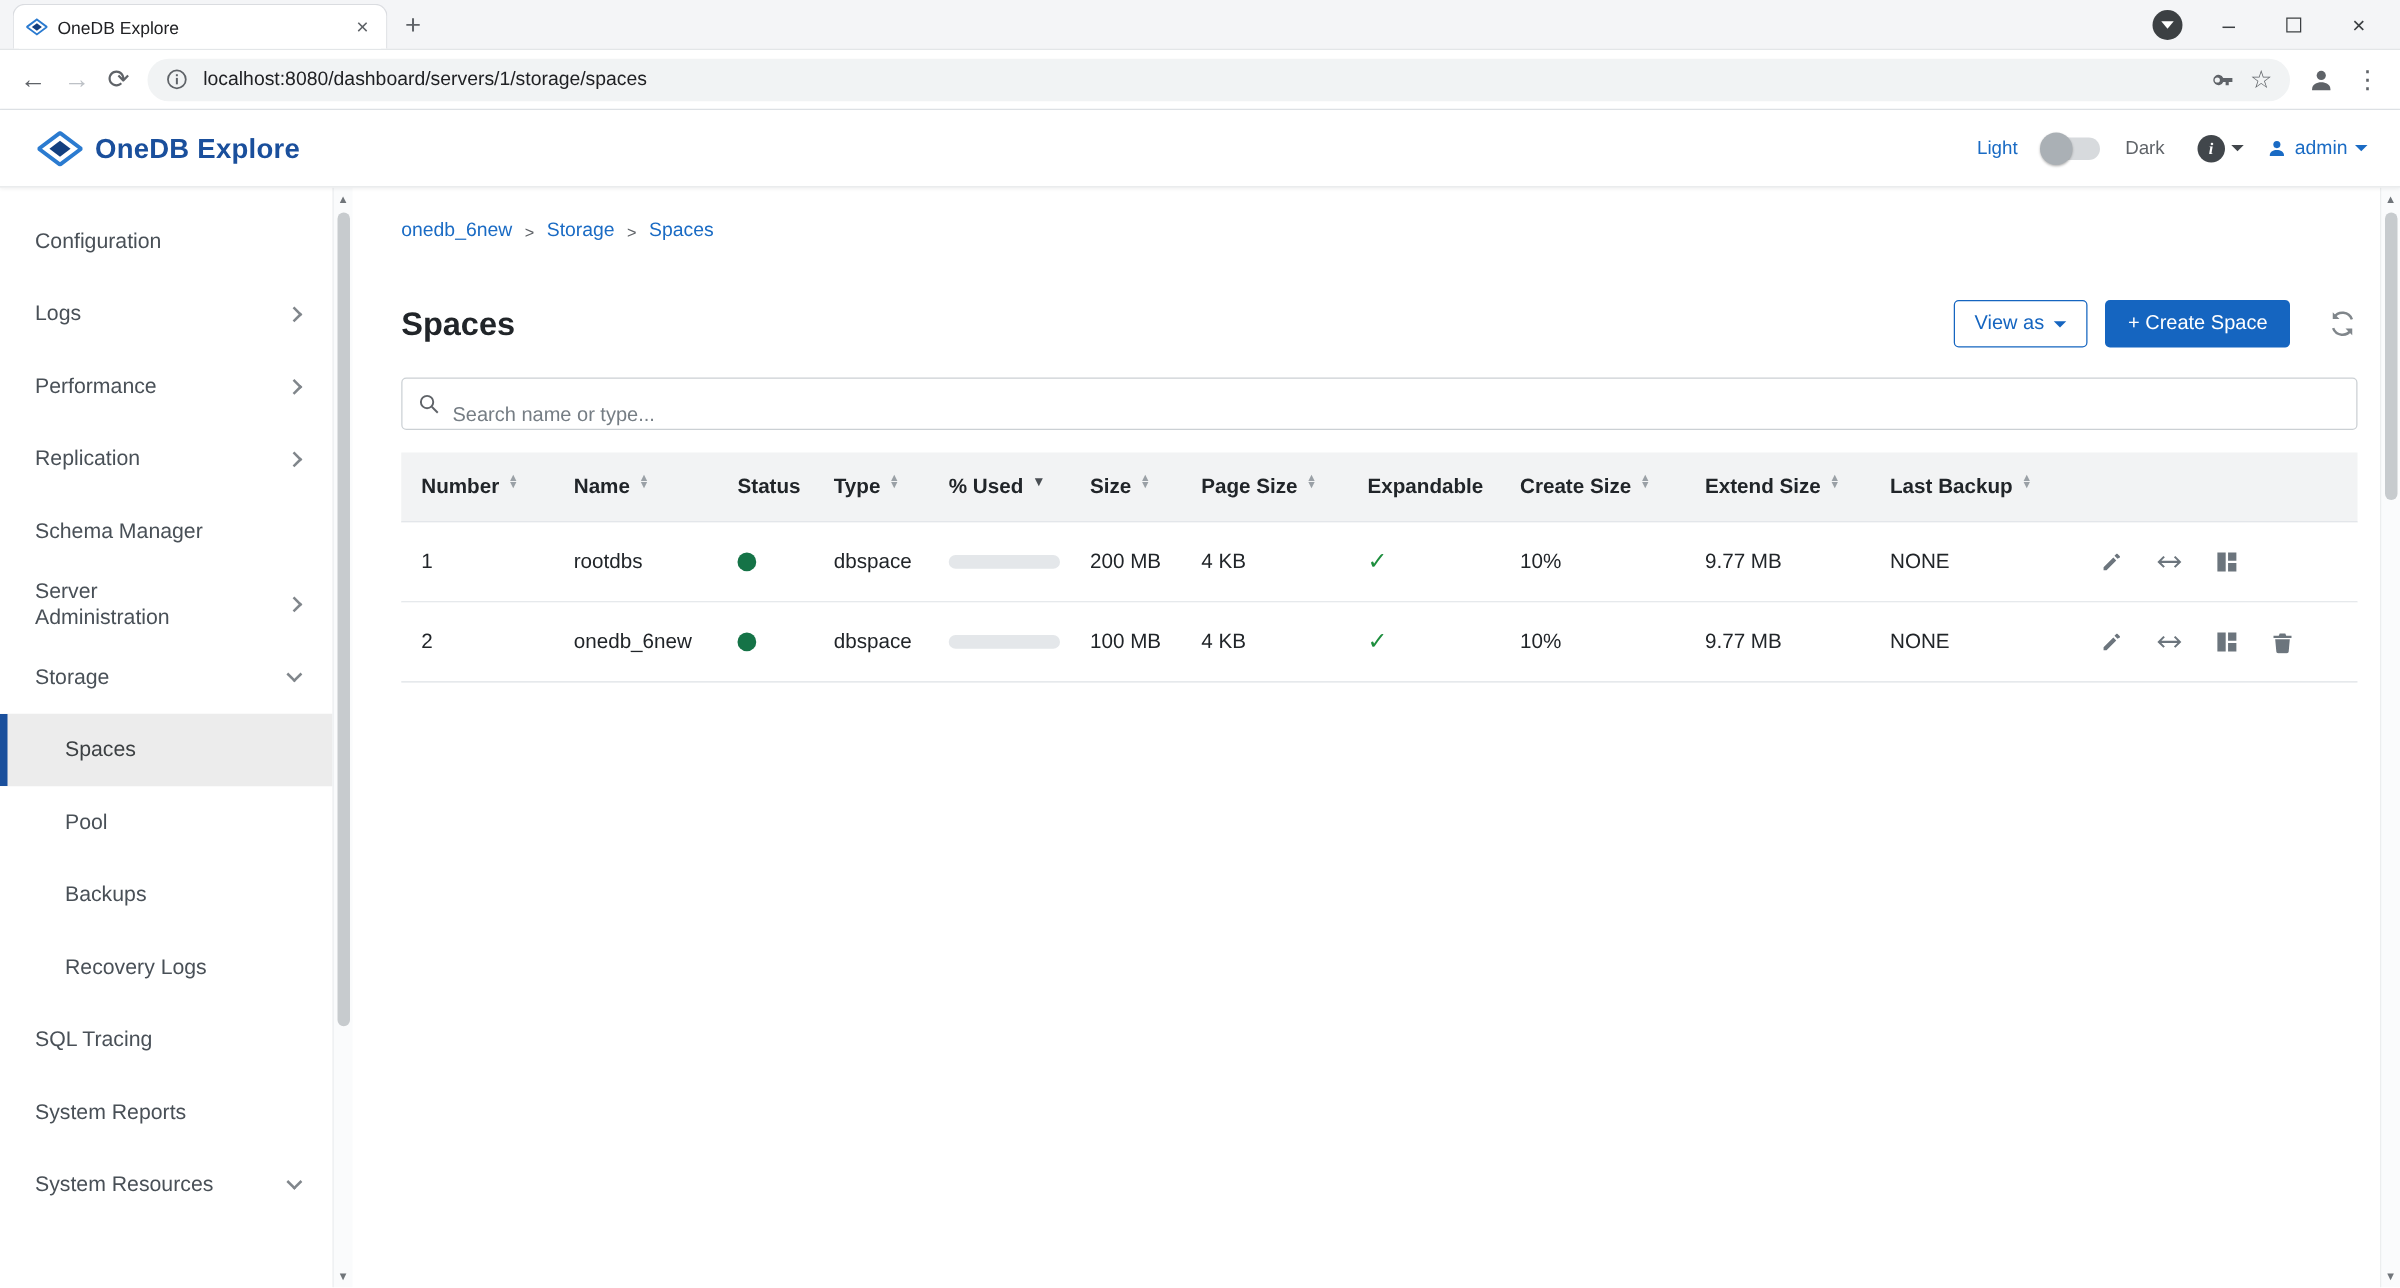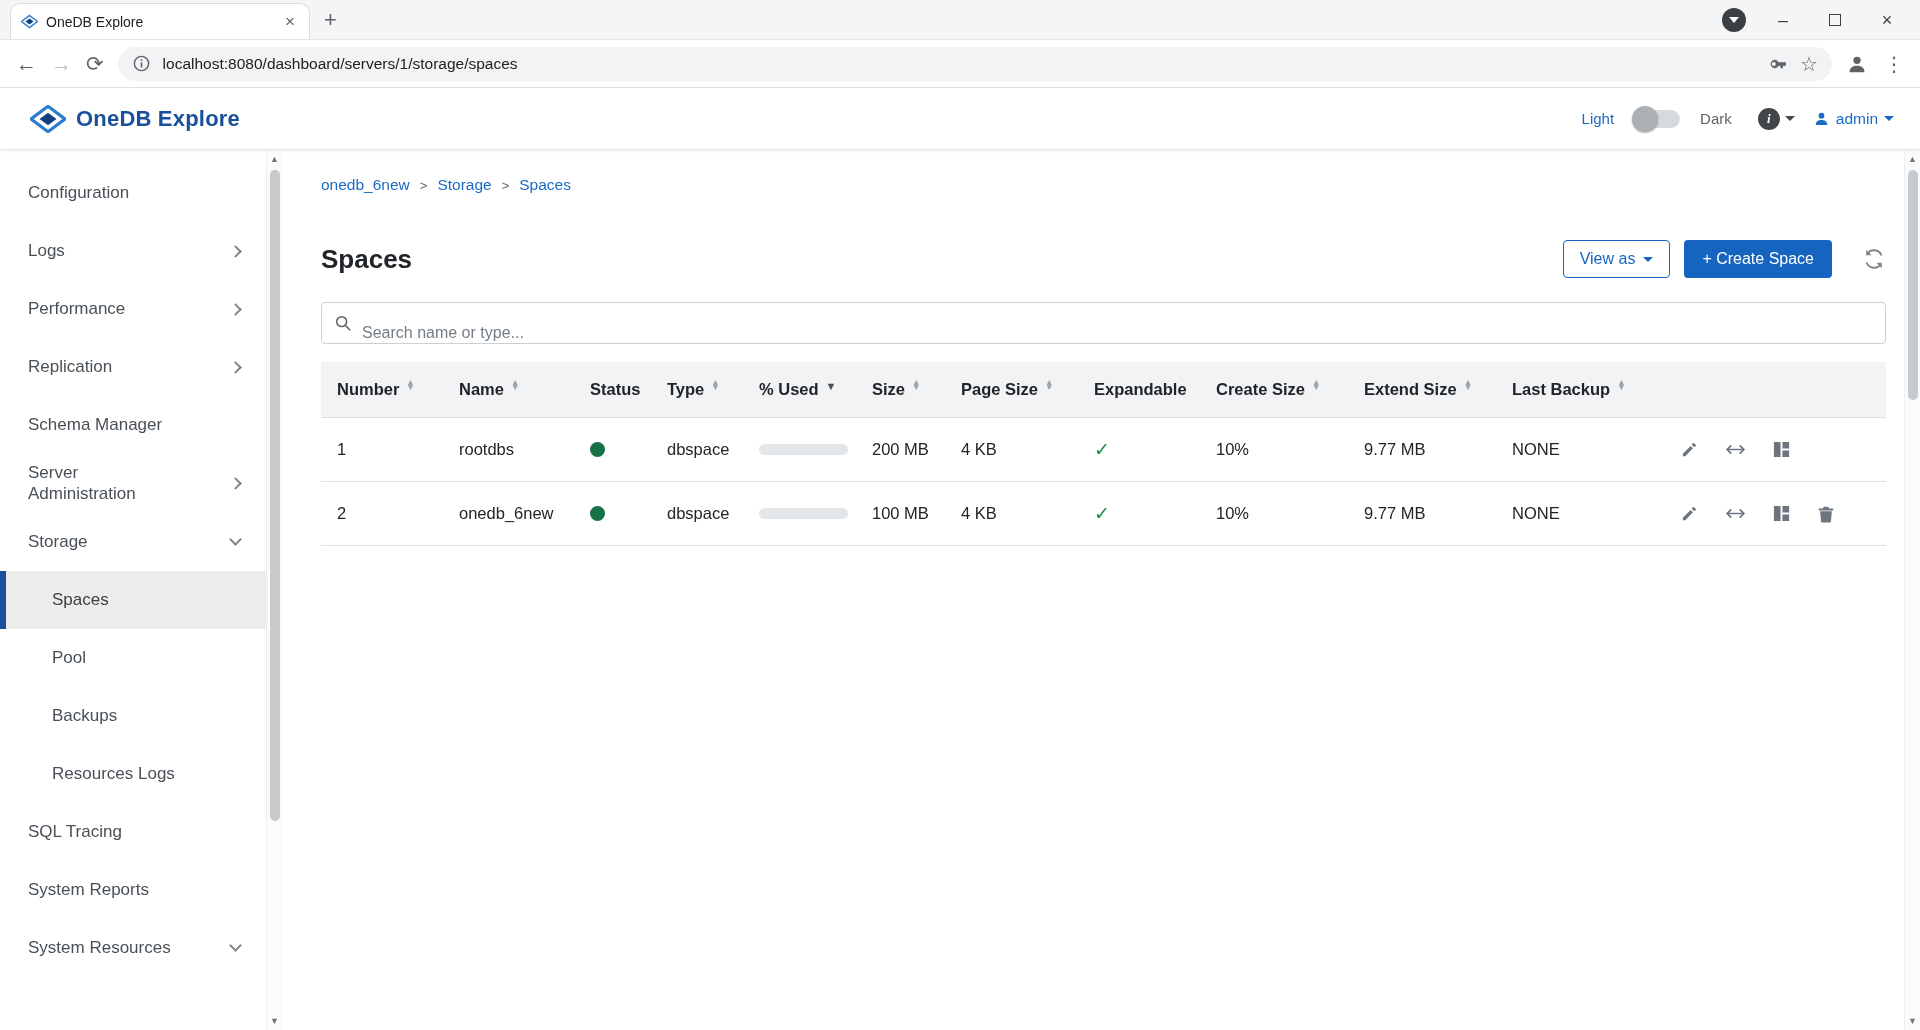--- a/index.html
+++ b/index.html
@@ -224,21 +224,21 @@
       <div class="side-sub active">
           <span>Spaces</span>
         </div>
       <div class="side-sub">
           <span>Pool</span>
         </div>
       <div class="side-sub">
           <span>Backups</span>
         </div>
       <div class="side-sub">
-          <span>Resources Logs</span>
+          <span>Recovery Logs</span>
         </div>
       <div class="side-item">
           <span>SQL Tracing</span>
         </div>
       <div class="side-item">
           <span>System Reports</span>
         </div>
       <div class="side-item">
           <span>System Resources</span>
           <span class="chev down"></span>

